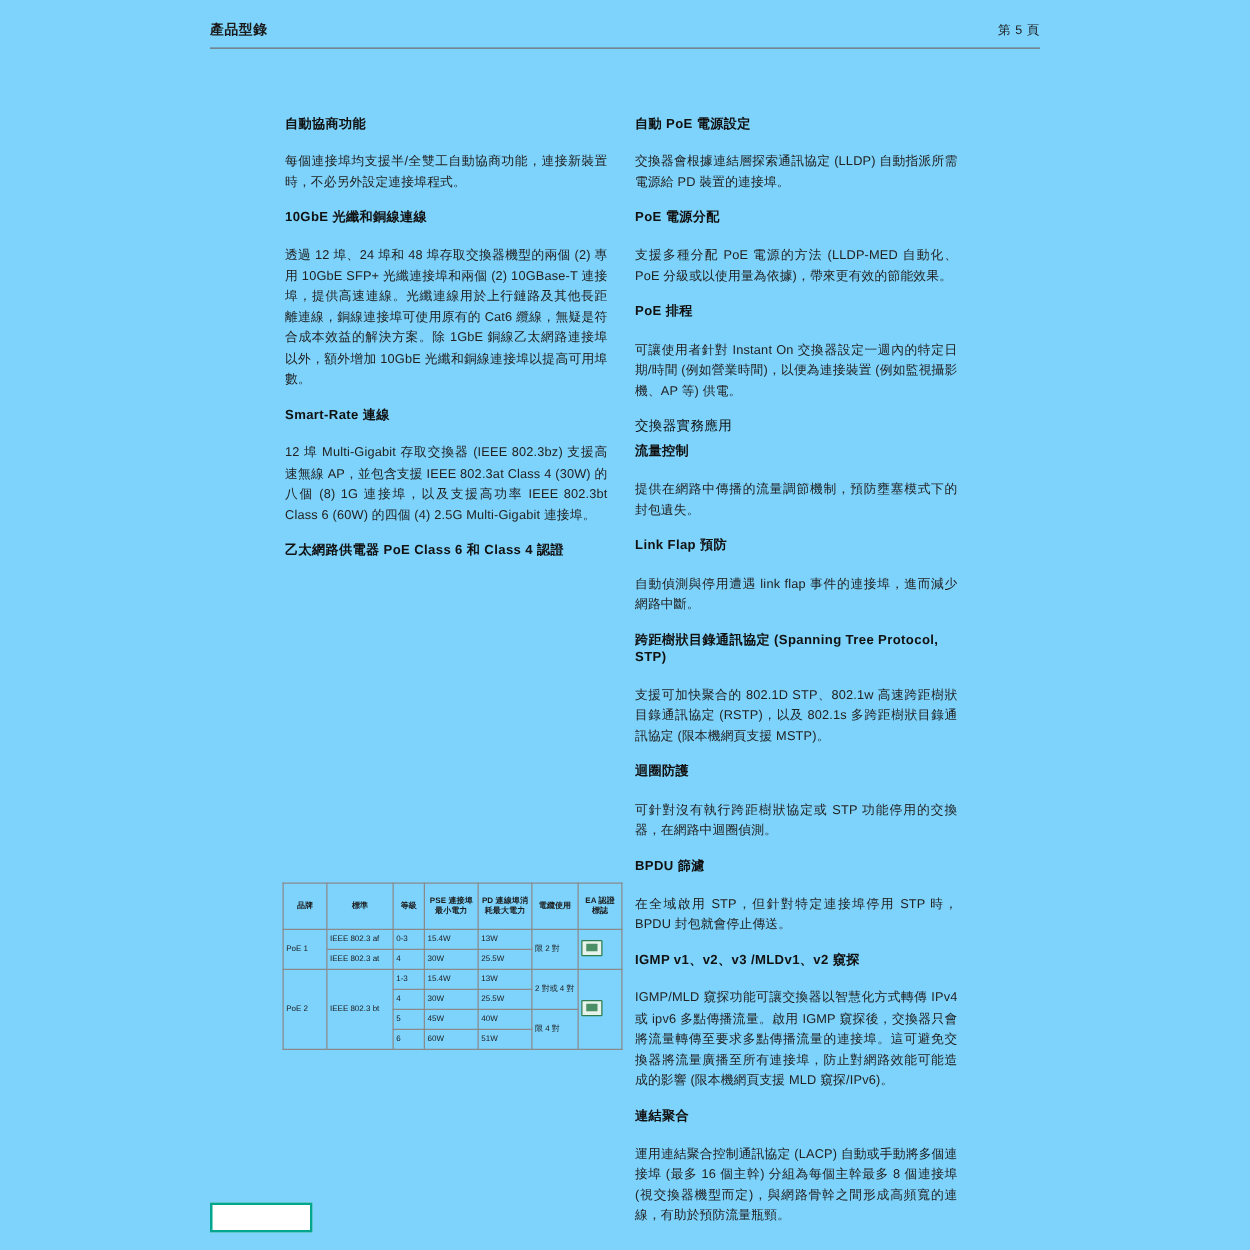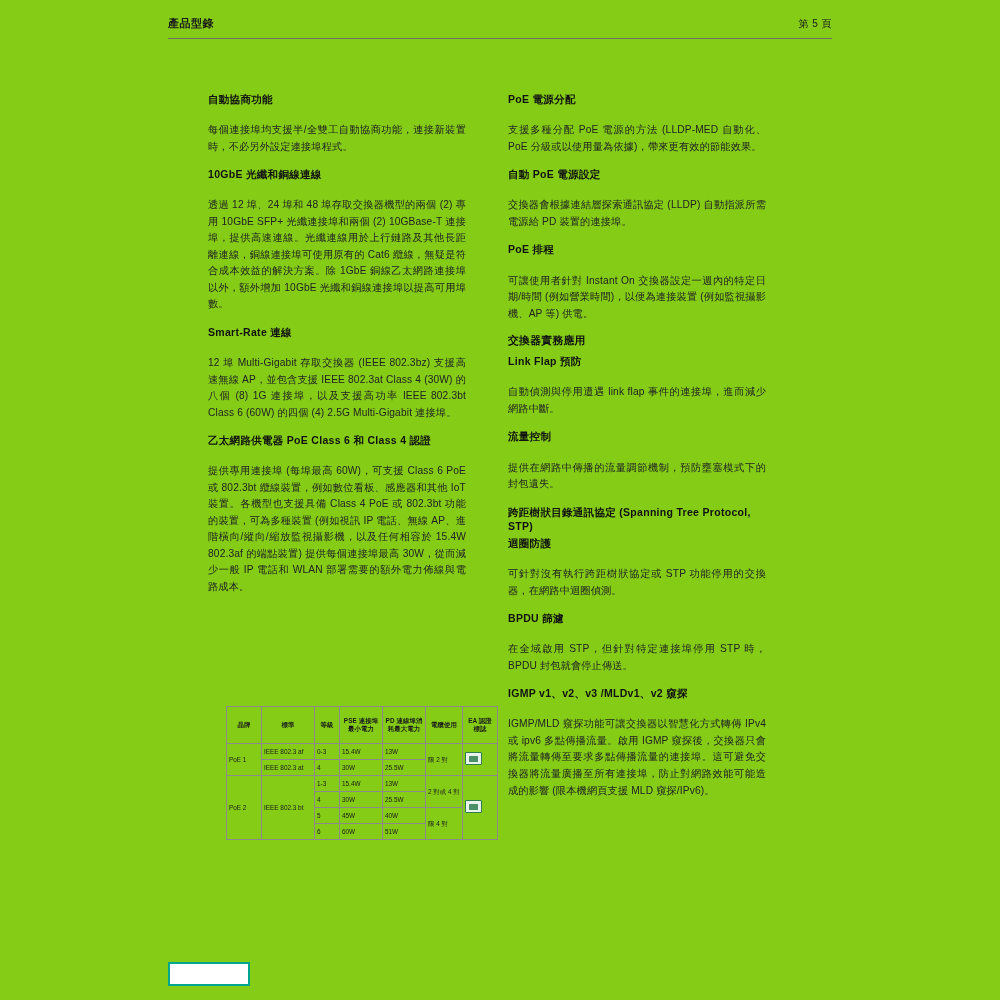--- a/index.html
+++ b/index.html
@@ -13,21 +13,21 @@
     font-family: "Liberation Sans", sans-serif;
     color: #000000;
     position: relative;
     overflow: hidden;
   }
   .page {
     position: absolute;
     left: 0; top: 0;
     width: 1000px;
     height: 1000px;
-    background: #84cc16;
+    background: #7dd3fc;
   }
 
   
   .header {
     position: absolute;
     left: 168px;
     top: 16px;
     width: 664px;
     height: 22px;
     border-bottom: 1px solid #6f6f6f;
@@ -50,42 +50,42 @@
     letter-spacing: 0.5px;
     text-align: center;
   }
 
   
   .col {
     position: absolute;
     top: 92px;
     width: 258px;
   }
-  .col-left { left: 208px; }
+  .col-left { left: 228px; }
   .col-right { left: 508px; }
 
   .sec-title {
     font-size: 10.5px;
     font-weight: bold;
     color: #111111;
     letter-spacing: 0.3px;
     margin: 0 0 3px 0;
     line-height: 1.35;
   }
   .sec-body {
     font-size: 10.2px;
     color: #222222;
     line-height: 1.62;
     letter-spacing: 0.15px;
     margin: 16px 0 12px 0;
     text-align: justify;
   }
   .group-head {
     font-size: 10.8px;
-    font-weight: bold;
+    font-weight: normal;
     color: #111111;
     letter-spacing: 0.3px;
     margin: 0 0 6px 0;
   }
   .block { margin-bottom: 0; }
 
   
   .table-wrap {
     position: absolute;
     left: 226px;
@@ -175,73 +175,77 @@
     </div>
 
     <div class="block">
       <div class="sec-title">Smart-Rate 連線</div>
       <div class="sec-body">12 埠 Multi-Gigabit 存取交換器 (IEEE 802.3bz) 支援高速無線 AP，並包含支援 IEEE 802.3at Class 4 (30W) 的八個 (8) 1G 連接埠，以及支援高功率 IEEE 802.3bt Class 6 (60W) 的四個 (4) 2.5G Multi-Gigabit 連接埠。</div>
     </div>
 
 
     <div class="block">
       <div class="sec-title">乙太網路供電器 PoE Class 6 和 Class 4 認證</div>
-      <div class="sec-body">提供專用連接埠 (每埠最高 60W)，可支援 Class 6 PoE 或 802.3bt 纜線裝置，例如數位看板、感應器和其他 IoT 裝置。各機型也支援具備 Class 4 PoE 或 802.3bt 功能的裝置，可為多種裝置 (例如視訊 IP 電話、無線 AP、進階橫向/縱向/縮放監視攝影機，以及任何相容於 15.4W 802.3af 的端點裝置) 提供每個連接埠最高 30W，從而減少一般 IP 電話和 WLAN 部署需要的額外電力佈線與電路成本。</div>
     </div>
 
   </div>
 
   <div class="col col-right">
+
+    <div class="block">
+      <div class="sec-title">自動 PoE 電源設定</div>
+      <div class="sec-body">交換器會根據連結層探索通訊協定 (LLDP) 自動指派所需電源給 PD 裝置的連接埠。</div>
+    </div>
 
     <div class="block">
       <div class="sec-title">PoE 電源分配</div>
       <div class="sec-body">支援多種分配 PoE 電源的方法 (LLDP-MED 自動化、PoE 分級或以使用量為依據)，帶來更有效的節能效果。</div>
     </div>
 
     <div class="block">
-      <div class="sec-title">自動 PoE 電源設定</div>
-      <div class="sec-body">交換器會根據連結層探索通訊協定 (LLDP) 自動指派所需電源給 PD 裝置的連接埠。</div>
-    </div>
-
-    <div class="block">
       <div class="sec-title">PoE 排程</div>
       <div class="sec-body">可讓使用者針對 Instant On 交換器設定一週內的特定日期/時間 (例如營業時間)，以便為連接裝置 (例如監視攝影機、AP 等) 供電。</div>
     </div>
 
     <div class="group-head">交換器實務應用</div>
 
     <div class="block">
+      <div class="sec-title">流量控制</div>
+      <div class="sec-body">提供在網路中傳播的流量調節機制，預防壅塞模式下的封包遺失。</div>
+    </div>
+
+    <div class="block">
       <div class="sec-title">Link Flap 預防</div>
       <div class="sec-body">自動偵測與停用遭遇 link flap 事件的連接埠，進而減少網路中斷。</div>
     </div>
 
     <div class="block">
-      <div class="sec-title">流量控制</div>
-      <div class="sec-body">提供在網路中傳播的流量調節機制，預防壅塞模式下的封包遺失。</div>
-    </div>
-
-    <div class="block">
       <div class="sec-title">跨距樹狀目錄通訊協定 (Spanning Tree Protocol, STP)</div>
+      <div class="sec-body">支援可加快聚合的 802.1D STP、802.1w 高速跨距樹狀目錄通訊協定 (RSTP)，以及 802.1s 多跨距樹狀目錄通訊協定 (限本機網頁支援 MSTP)。</div>
     </div>
 
     <div class="block">
       <div class="sec-title">迴圈防護</div>
       <div class="sec-body">可針對沒有執行跨距樹狀協定或 STP 功能停用的交換器，在網路中迴圈偵測。</div>
     </div>
 
     <div class="block">
       <div class="sec-title">BPDU 篩濾</div>
       <div class="sec-body">在全域啟用 STP，但針對特定連接埠停用 STP 時，BPDU 封包就會停止傳送。</div>
     </div>
 
     <div class="block">
       <div class="sec-title">IGMP v1、v2、v3 /MLDv1、v2 窺探</div>
       <div class="sec-body">IGMP/MLD 窺探功能可讓交換器以智慧化方式轉傳 IPv4 或 ipv6 多點傳播流量。啟用 IGMP 窺探後，交換器只會將流量轉傳至要求多點傳播流量的連接埠。這可避免交換器將流量廣播至所有連接埠，防止對網路效能可能造成的影響 (限本機網頁支援 MLD 窺探/IPv6)。</div>
     </div>
 
+    <div class="block">
+      <div class="sec-title">連結聚合</div>
+      <div class="sec-body">運用連結聚合控制通訊協定 (LACP) 自動或手動將多個連接埠 (最多 16 個主幹) 分組為每個主幹最多 8 個連接埠 (視交換器機型而定)，與網路骨幹之間形成高頻寬的連線，有助於預防流量瓶頸。</div>
+    </div>
 
   </div>
 
   <div class="table-wrap">
     <table class="spec">
       <thead>
         <tr>
           <th style="width:30px">品牌</th>
           <th style="width:48px">標準</th>
           <th style="width:20px">等級</th>

